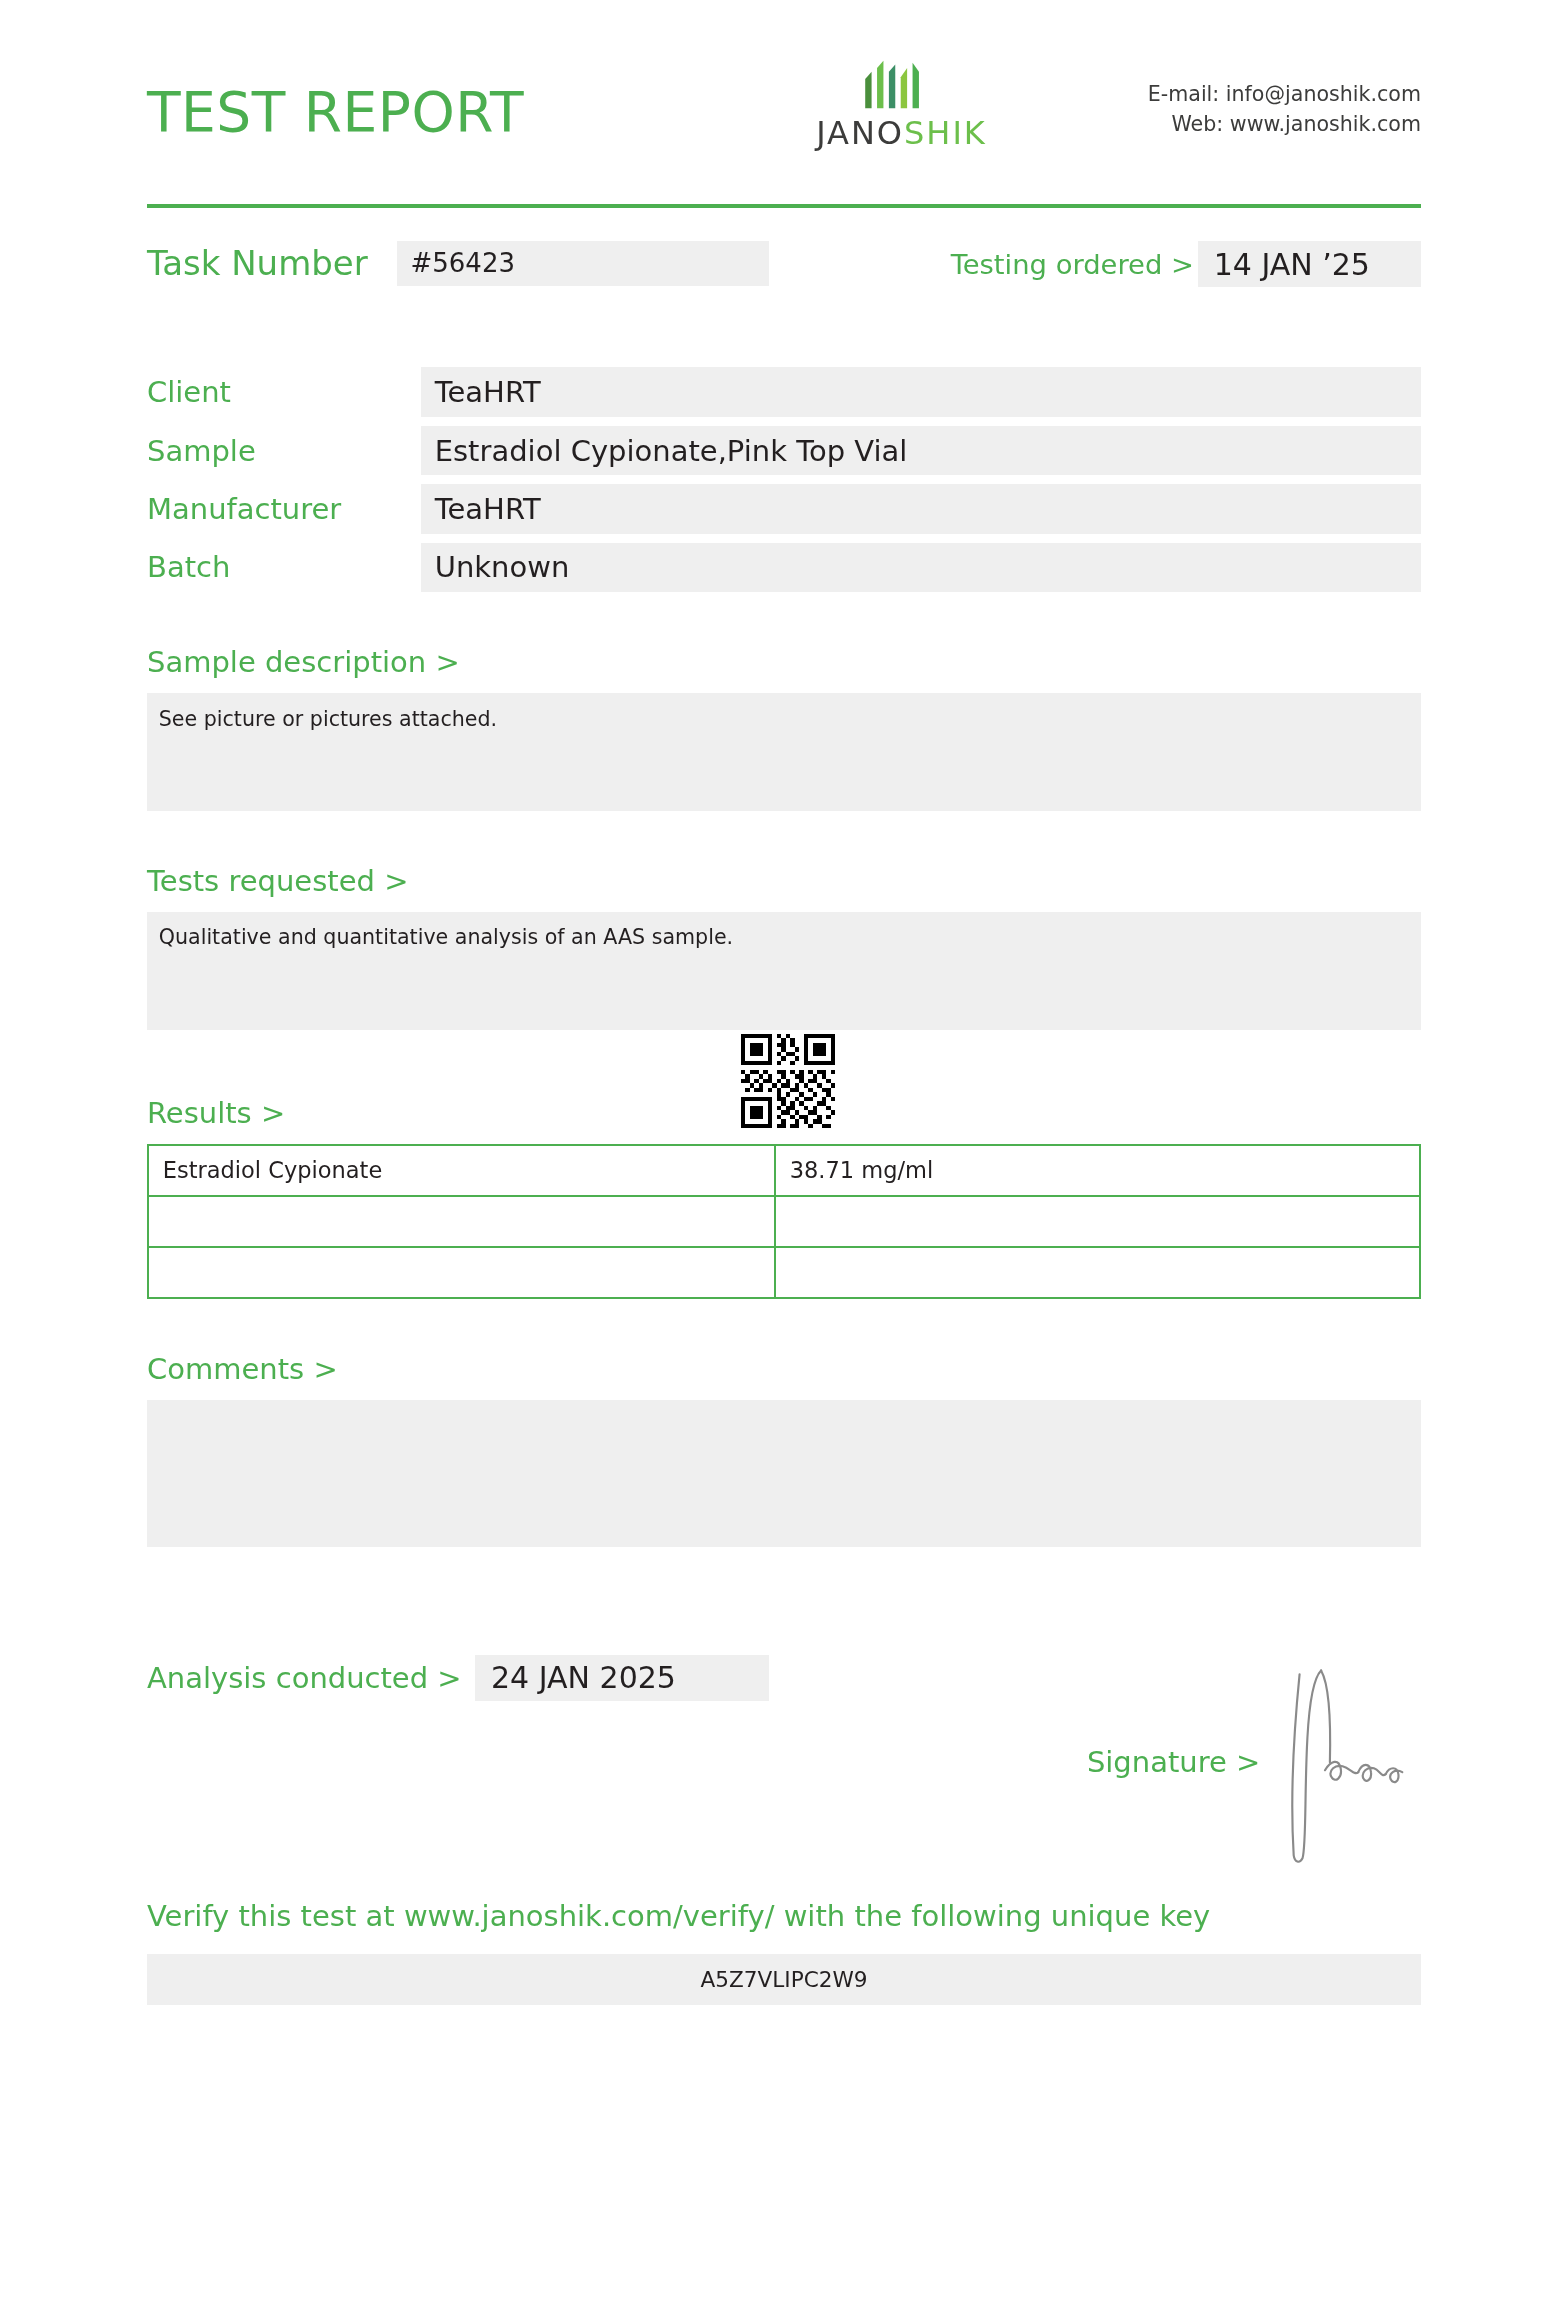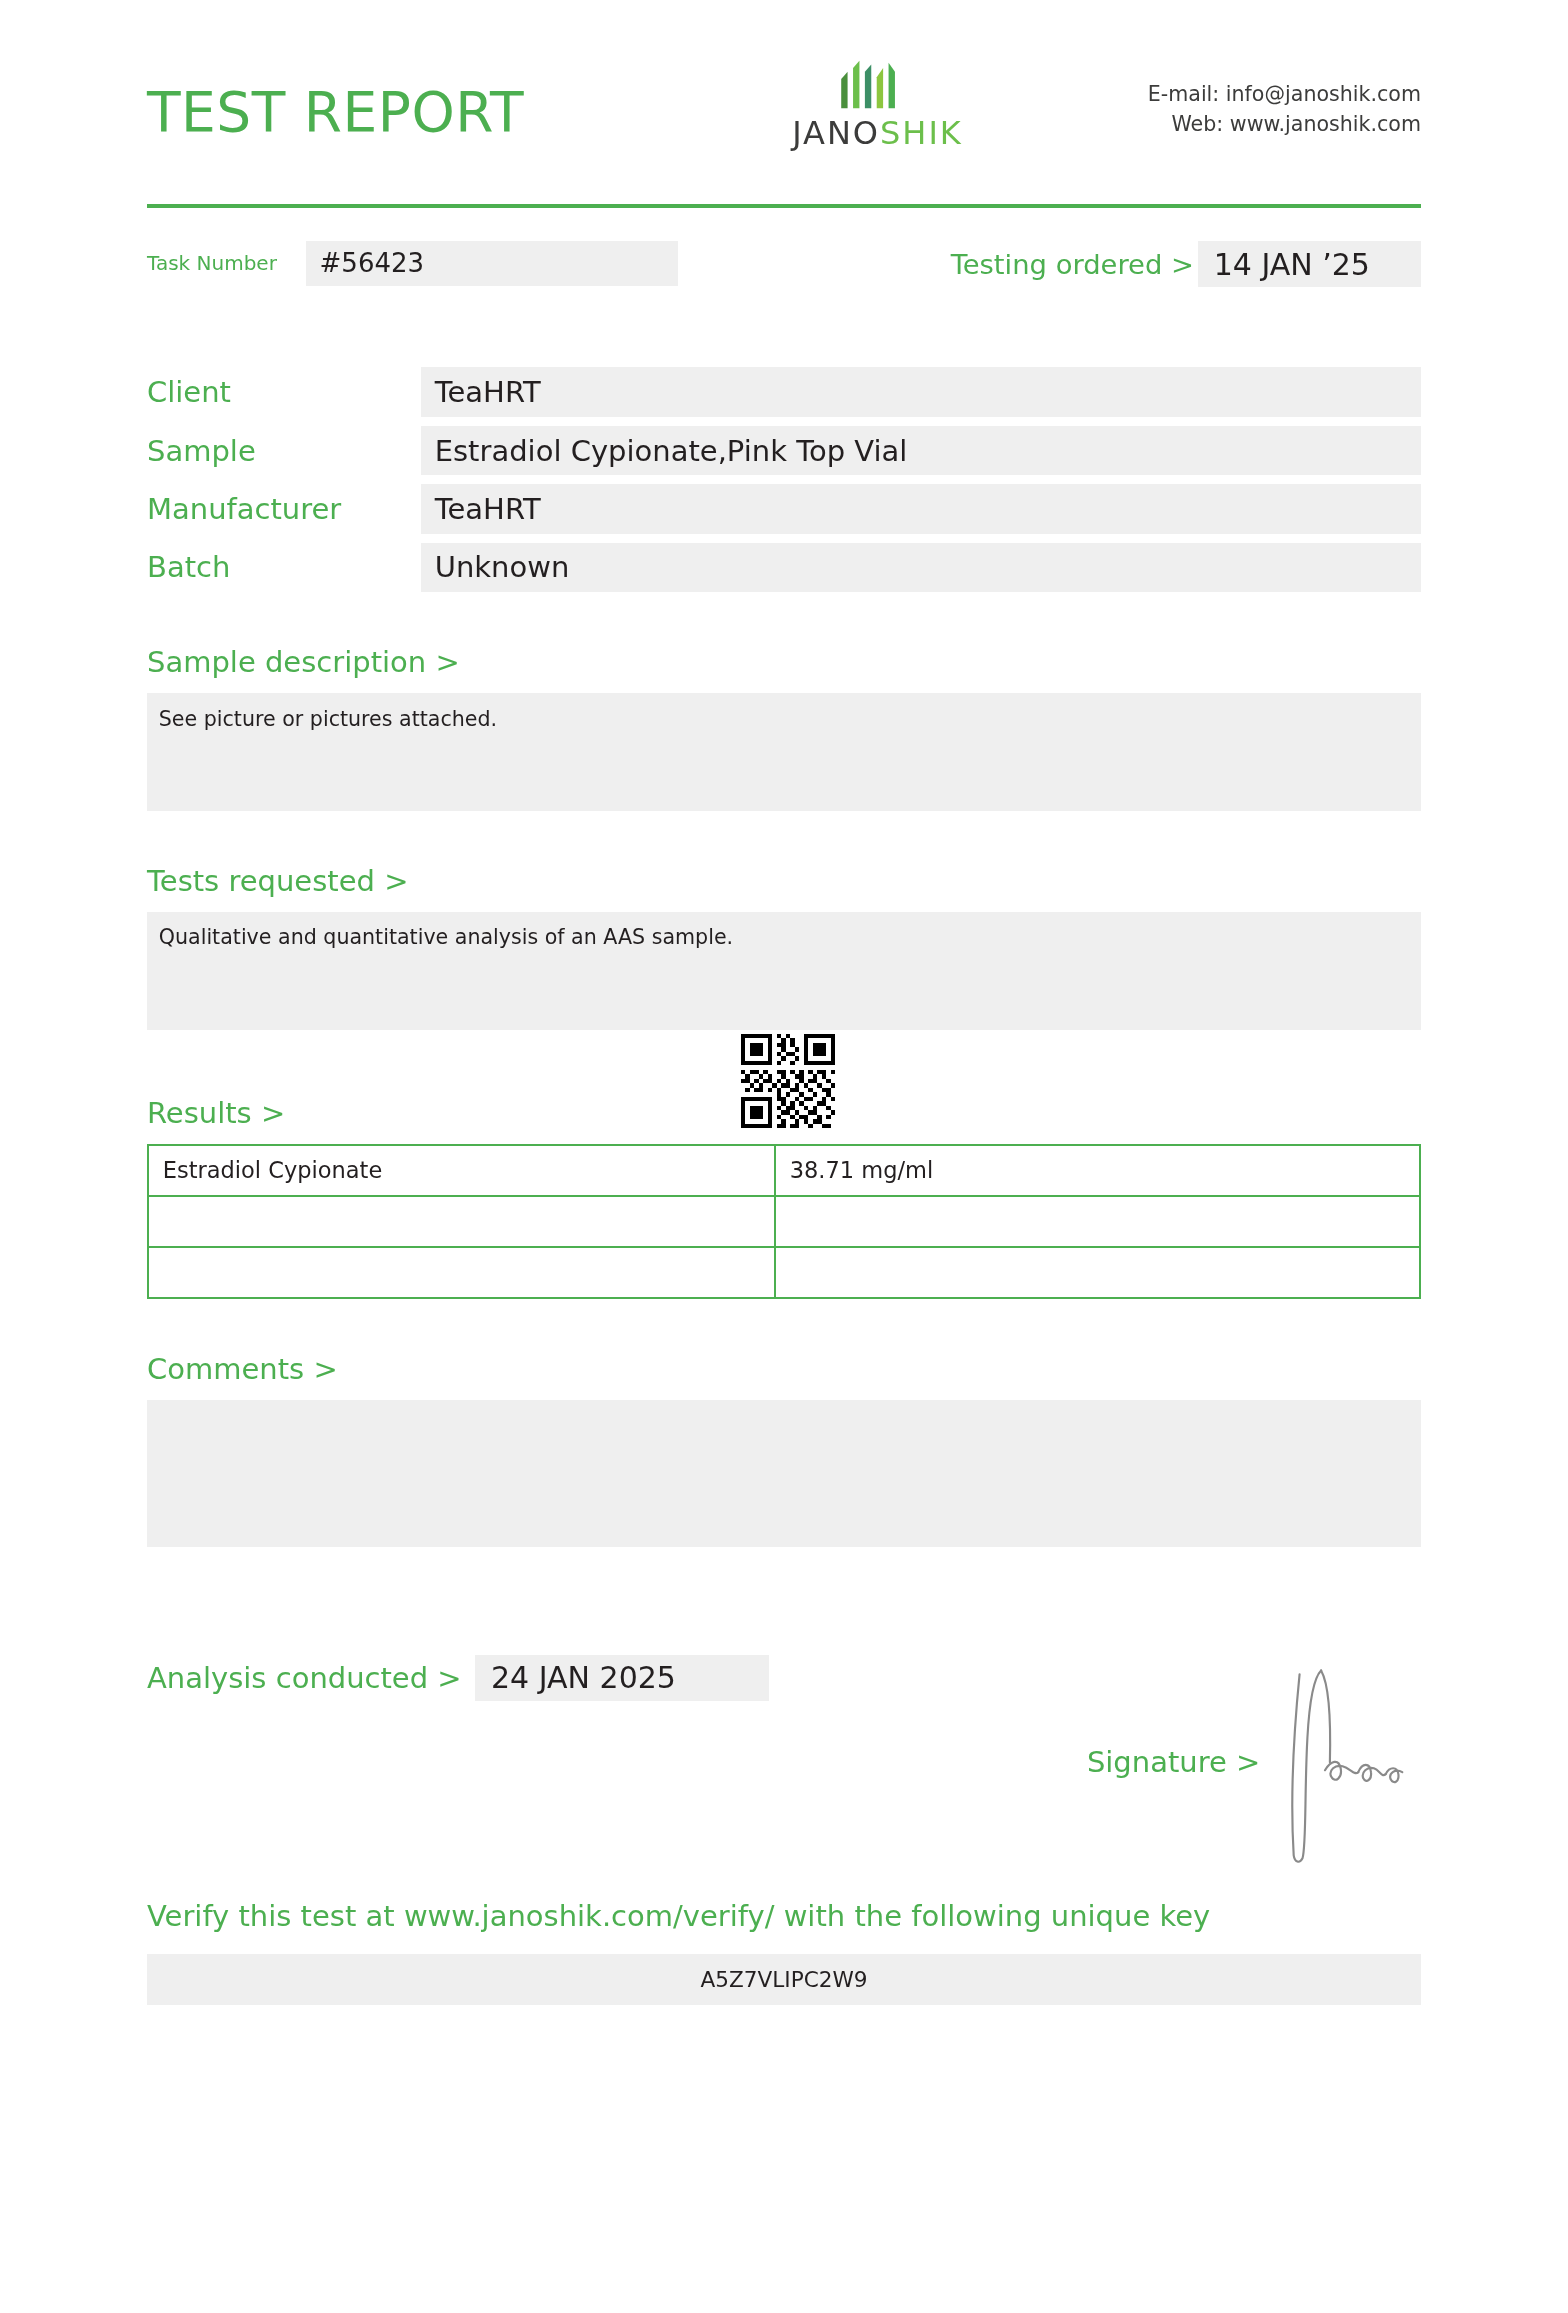--- a/index.html
+++ b/index.html
@@ -34,21 +34,21 @@
   .report-title {
     font-size: 55px;
     color: #4caf50;
     letter-spacing: 0.5px;
     font-weight: 400;
     white-space: nowrap;
     margin-top: 27.4px;
   }
   .logo-block {
     position: absolute;
-    left: 608px;
+    left: 632px;
     top: 59px;
     width: 245px;
     text-align: center;
   }
   .logo-mark {
     height: 51px;
     display: block;
     margin: 0 auto 3.9px auto;
   }
   .logo-text {
@@ -75,21 +75,21 @@
 
   
   .task-row {
     display: flex;
     align-items: flex-start;
     justify-content: space-between;
     margin-top: 33px;
   }
   .label-green {
     color: #4caf50;
-    font-size: 20px;
+    font-size: 34px;
     font-weight: 400;
   }
   .task-left {
     display: flex;
     align-items: center;
   }
   .task-left .label-green { margin-right: 29px; }
   .field-box {
     background: #efefef;
     font-size: 26px;

